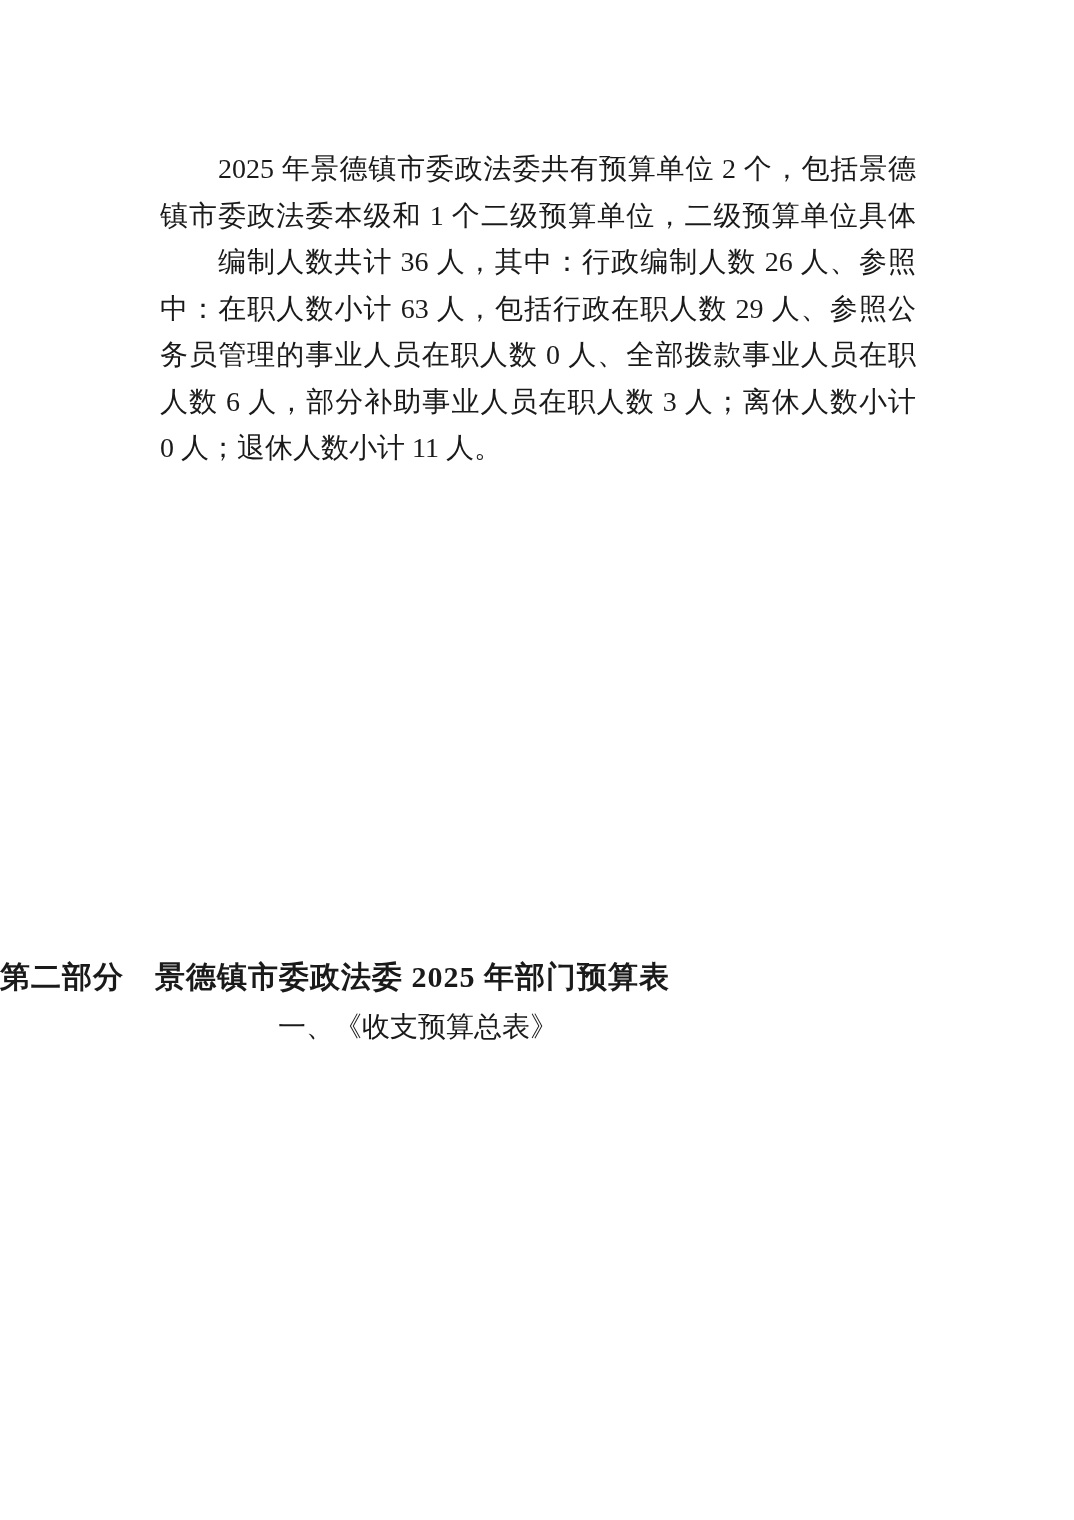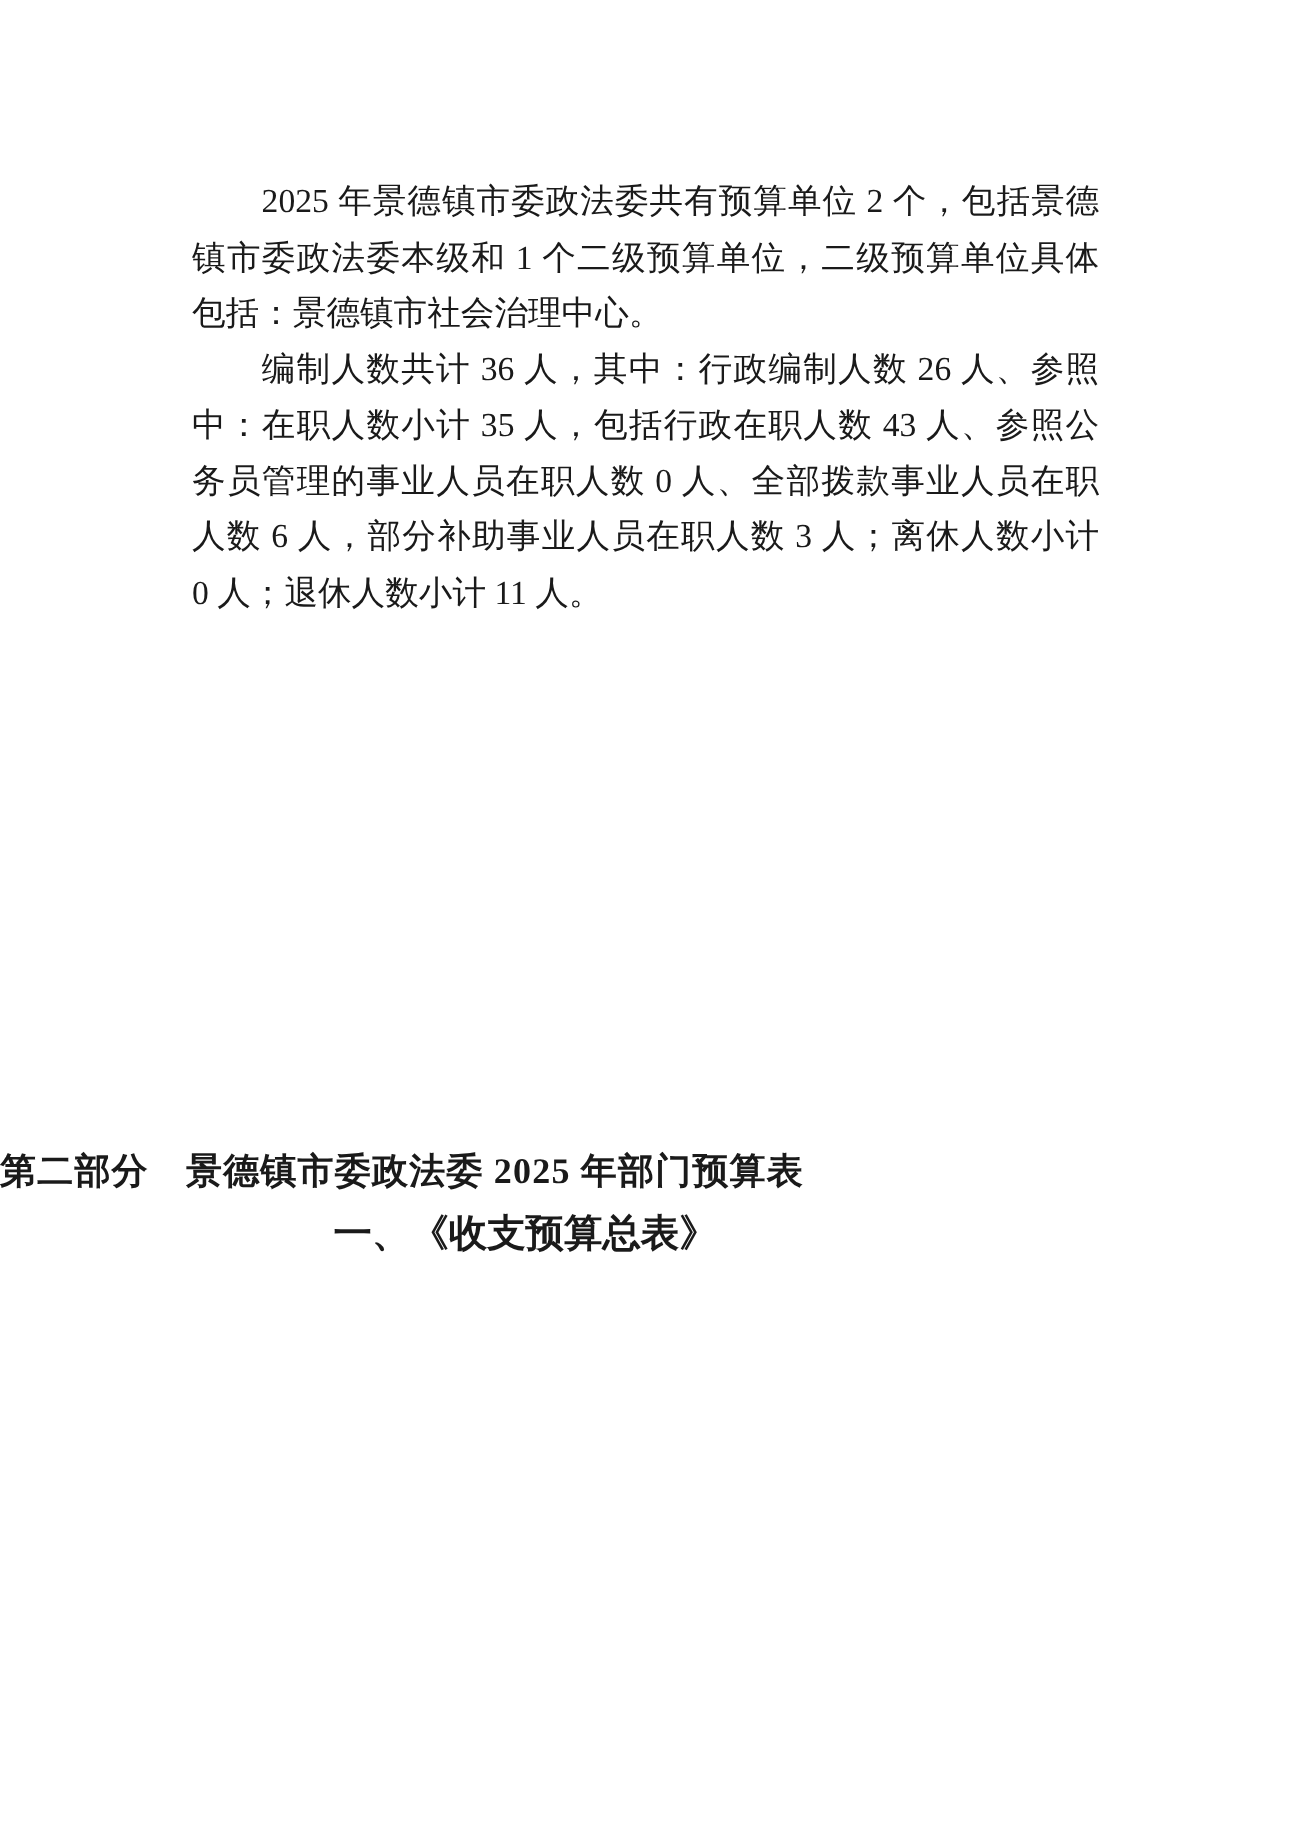--- a/index.html
+++ b/index.html
@@ -50,41 +50,40 @@
     margin: 0;
     font-size: 30px;
     font-weight: bold;
     line-height: 50px;
     letter-spacing: 1px;
   }
   .list-line {
     position: absolute;
     top: 1004px;
     left: 278px;
-    font-size: 32px;
+    font-size: 28px;
     line-height: 46.5px;
-    font-weight: bold;
+    font-weight: normal;
   }
 </style>
 </head>
 <body>
 
 <div class="page">
 
   <div class="body-text">
 
     <div class="para">
       <div class="line just indent">2025 年景德镇市委政法委共有预算单位 2 个，包括景德</div>
       <div class="line just">镇市委政法委本级和 1 个二级预算单位，二级预算单位具体</div>
-      <div class="line">包括：景德镇市社会治理中心。</div>
     </div>
 
     <div class="para">
       <div class="line just indent">编制人数共计 36 人，其中：行政编制人数 26 人、参照</div>
-      <div class="line just">中：在职人数小计 35 人，包括行政在职人数 43 人、参照公</div>
+      <div class="line just">中：在职人数小计 63 人，包括行政在职人数 29 人、参照公</div>
       <div class="line just">务员管理的事业人员在职人数 0 人、全部拨款事业人员在职</div>
       <div class="line just">人数 6 人，部分补助事业人员在职人数 3 人；离休人数小计</div>
       <div class="line">0 人；退休人数小计 11 人。</div>
     </div>
 
   </div>
 
   <h2 class="section-heading">第二部分　景德镇市委政法委 2025 年部门预算表</h2>
 
   <div class="list-line">一、《收支预算总表》</div>

